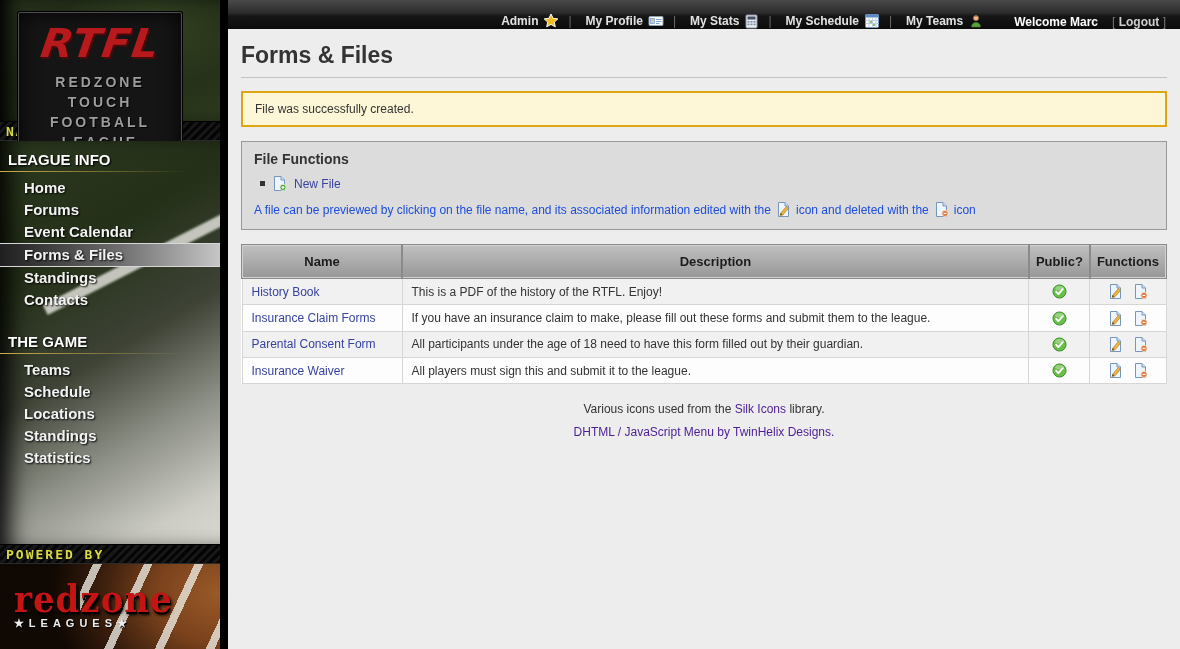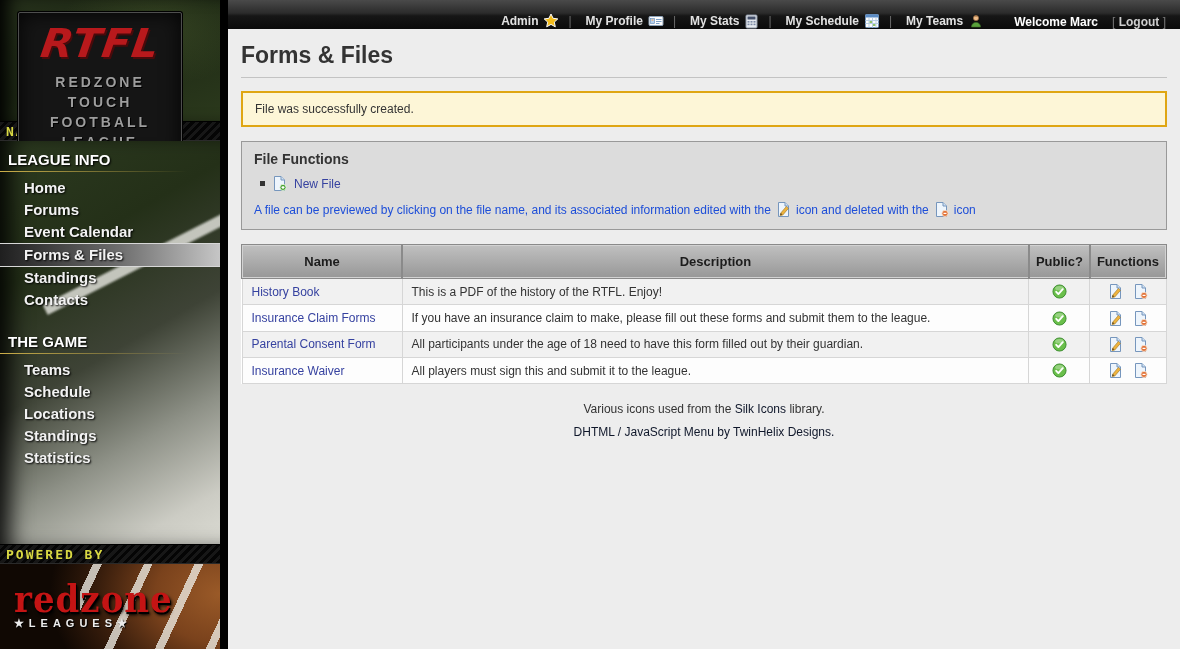--- a/index.html
+++ b/index.html
@@ -101,21 +101,21 @@
   table.files tbody tr:nth-child(odd)  { background:#f1f1f1; }
   table.files tbody tr:nth-child(even) { background:#fdfdfd; }
   td.td-name { width:160px; }
   td.td-center { text-align:center; }
   td.td-public { width:58px; }
   td.td-func { width:64px; white-space:nowrap; }
   td.td-func a { margin:0 3px; cursor:pointer; }
 
   .page-footer { margin-top:18px; text-align:center; font-size:12px; color:#333; }
   .page-footer p + p { margin-top:9px; }
-  .page-footer a { color:#0f172a; text-decoration:none; cursor:pointer; }
+  .page-footer a { color:#4c1d95; text-decoration:none; cursor:pointer; }
 </style>
 </head>
 <body>
 
 <div class="page">
 
   <aside class="sidebar">
     <div class="logo-area">
       <div class="logo-box">
         <div class="logo-rtfl">RTFL</div>

